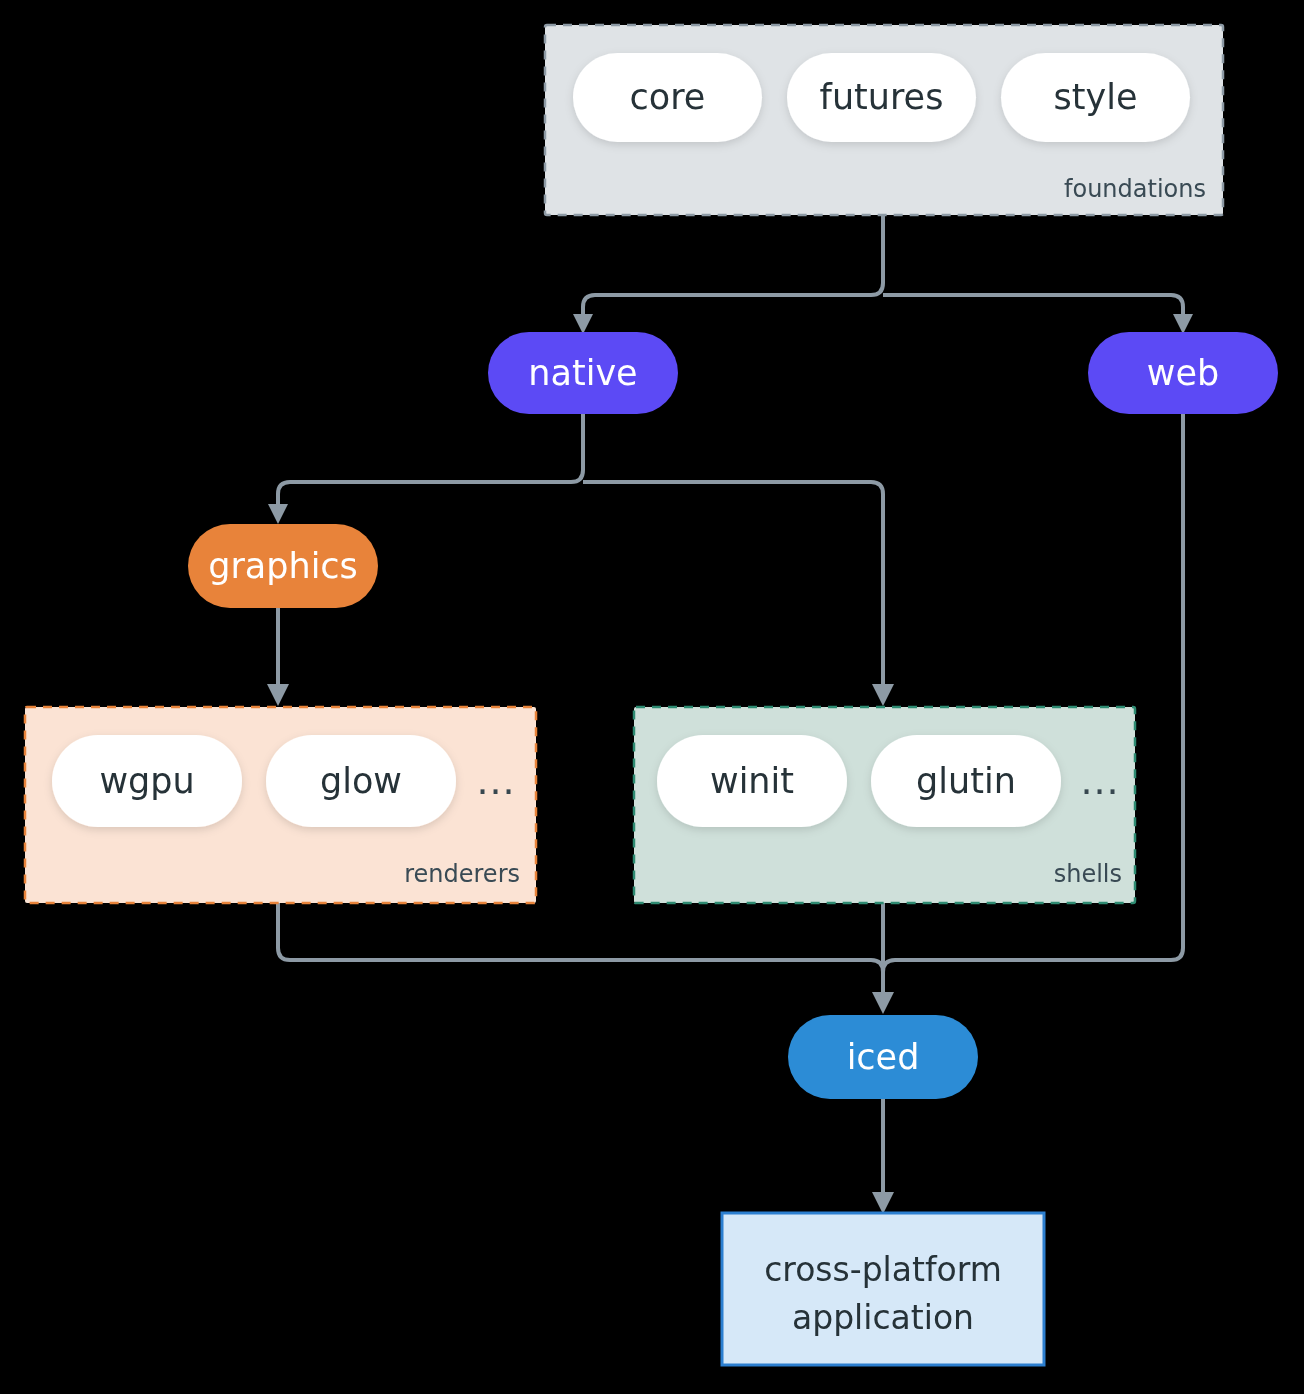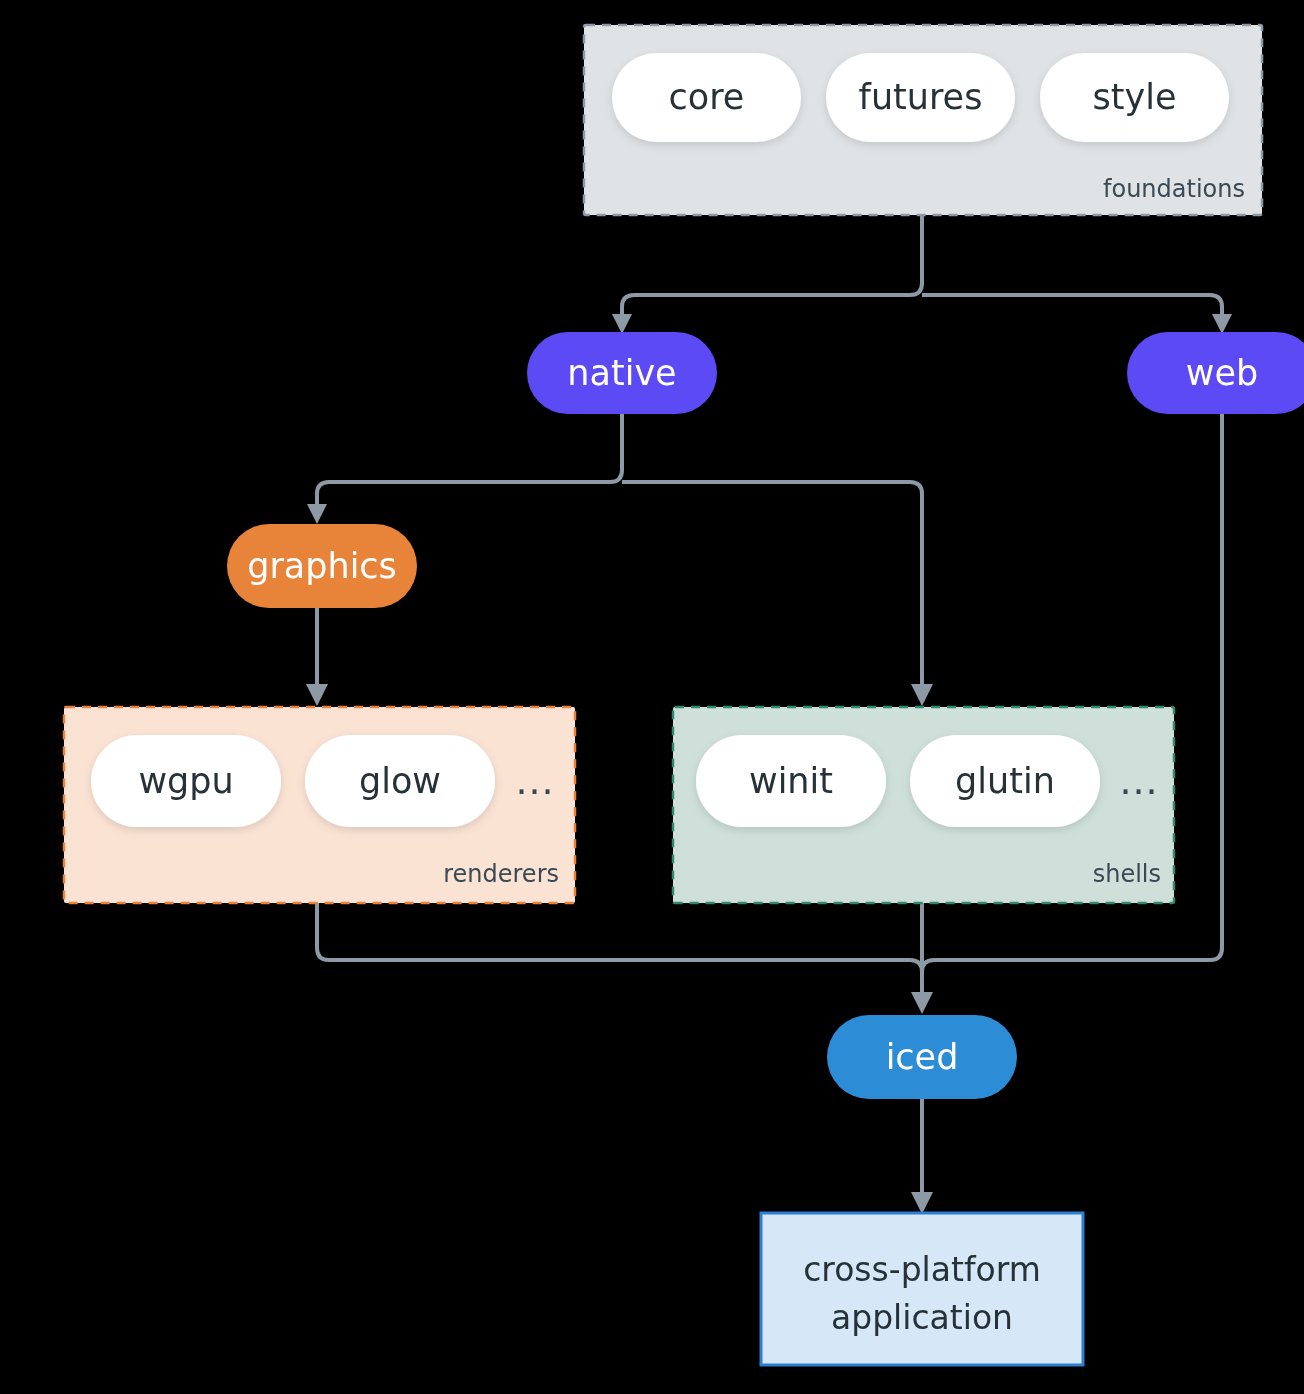--- a/index.html
+++ b/index.html
@@ -11,21 +11,20 @@
     width: 1304px;
     height: 1394px;
     overflow: hidden;
     font-family: "DejaVu Sans", sans-serif;
   }
   #diagram-root {
     position: relative;
     width: 1068px;
     height: 1394px;
     background: #000000;
-    margin-left: 39px;
   }
   svg.layer {
     position: absolute;
     top: 0;
     left: 0;
     width: 1304px;
     height: 1394px;
   }
   .cluster-rect {
     stroke-width: 2.5;

